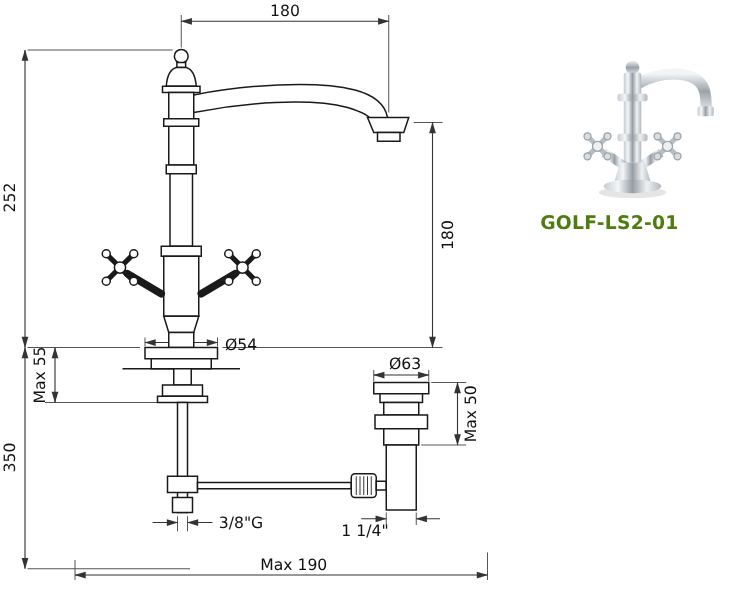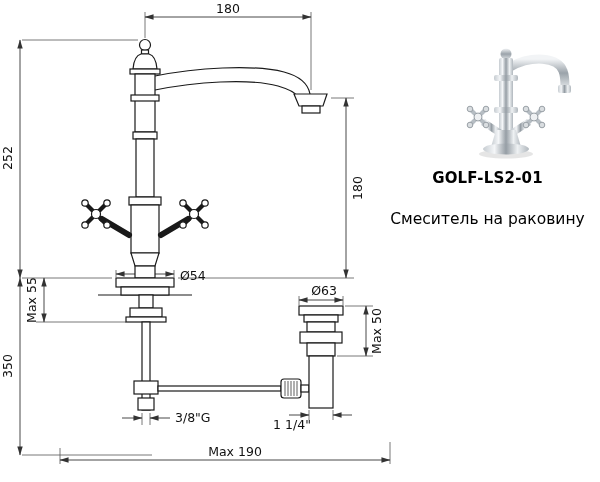--- a/index.html
+++ b/index.html
@@ -1,17 +1,17 @@
 <!DOCTYPE html>
 <html><head>
 <meta charset="utf-8">
 <style>
   html,body{margin:0;padding:0;background:#fff;}
   .canvas{position:relative;width:600px;height:482px;background:#fff;overflow:hidden;
-          font-family:"DejaVu Sans",sans-serif;color:#000000;}
+          font-family:"DejaVu Sans",sans-serif;color:#4d7c0f;}
   svg.tech{position:absolute;left:0;top:0;}
   .ext line{stroke:#555;stroke-width:0.8;}
   .dim line{stroke:#333;stroke-width:0.9;fill:none;}
   .lbl text{font-family:"DejaVu Sans",sans-serif;font-size:12.5px;fill:#111;}
   .draw rect,.draw path,.draw circle,.draw polygon{fill:#fff;stroke:#1a1a1a;stroke-width:1.2;}
   .draw .nf{fill:none;}
   .draw line{stroke:#1a1a1a;stroke-width:1.2;}
   .draw line.thick{stroke-width:6;stroke-linecap:round;}
   .draw line.spoke{stroke-width:4.2;stroke-linecap:round;}
   .hatch line{stroke:#1a1a1a;stroke-width:0.7;}
@@ -205,17 +205,16 @@
           <circle cx="96" cy="100" r="2.8"></circle>
             <circle cx="112" cy="84" r="2.8"></circle>
           <circle cx="104" cy="92" r="4" fill="#eef0f2"></circle>
         </g>
         <path d="M66,105 L86,105 L91,122 L61,122 Z" fill="url(#chrH)"></path>
         <ellipse cx="76" cy="124" rx="23" ry="5.5" fill="url(#chrH)"></ellipse>
       </svg>
     </div>
     <div class="model">GOLF-LS2-01</div>
     <div class="desc">
-      <div>Смеситель на раковину</div>
     </div>
   </div>
 
 </div>
 
 </body></html>

